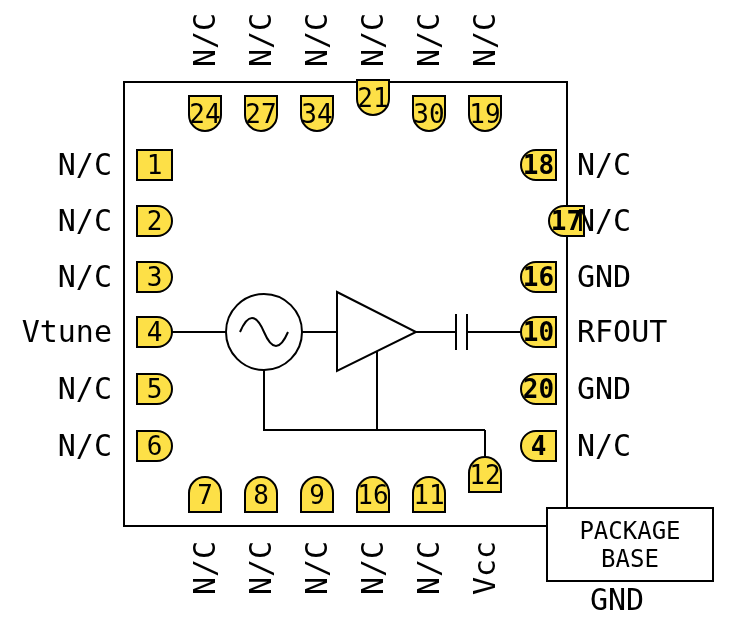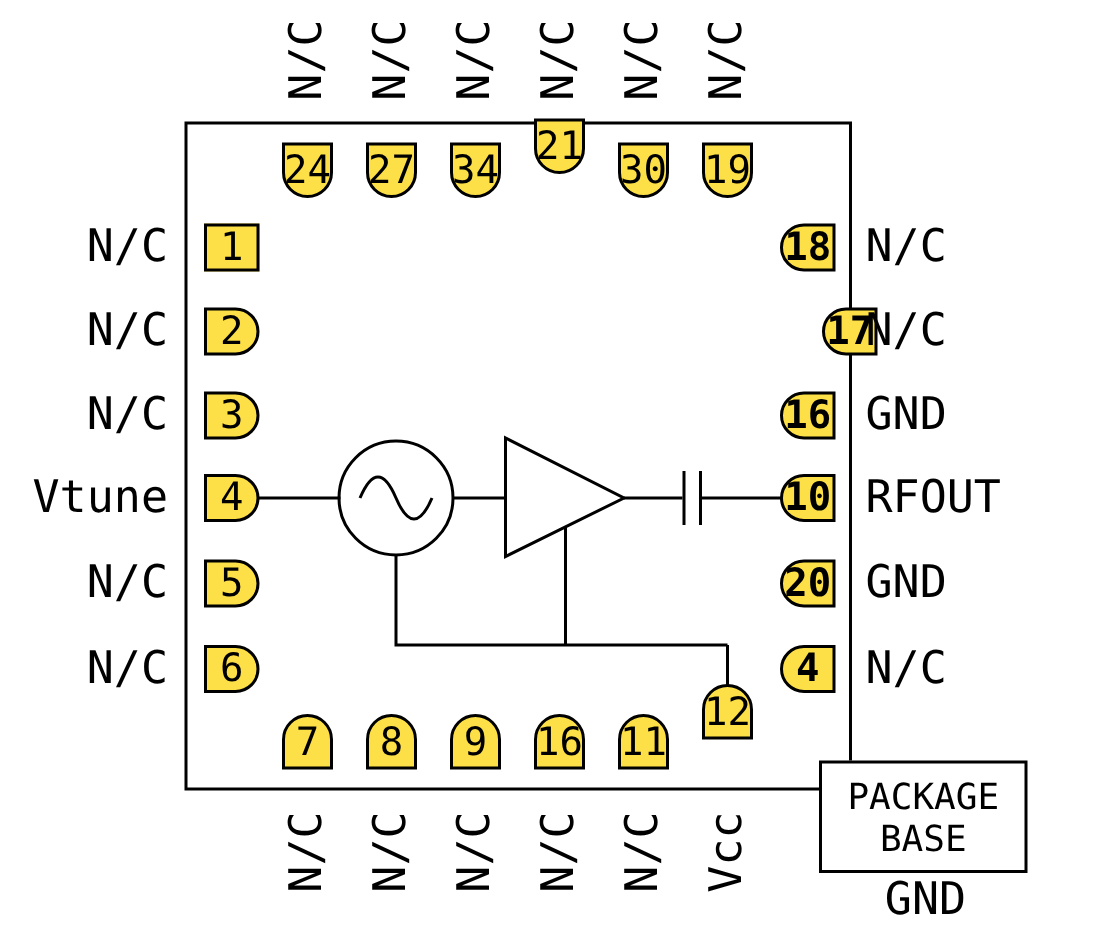--- a/index.html
+++ b/index.html
@@ -37,21 +37,21 @@
   .slabel.right{left:577px;width:160px;text-align:left;}
   
   .rlabel{
     position:absolute;width:80px;height:30px;
     transform:rotate(-90deg);
     display:flex;align-items:center;justify-content:center;
     font-size:30px;line-height:30px;white-space:nowrap;
   }
   
   .pkgbase{
-    position:absolute;left:546px;top:507px;width:139px;height:75px;
+    position:absolute;left:546px;top:507px;width:168px;height:75px;
     background:#fff;border:2px solid #000;box-sizing:border-box;
     display:flex;flex-direction:column;align-items:center;justify-content:center;
     font-size:24px;line-height:28px;text-align:center;
   }
   .gndlabel{
     position:absolute;left:557px;top:584px;width:120px;
     font-size:30px;line-height:32px;text-align:center;
   }
 </style>
 </head>

